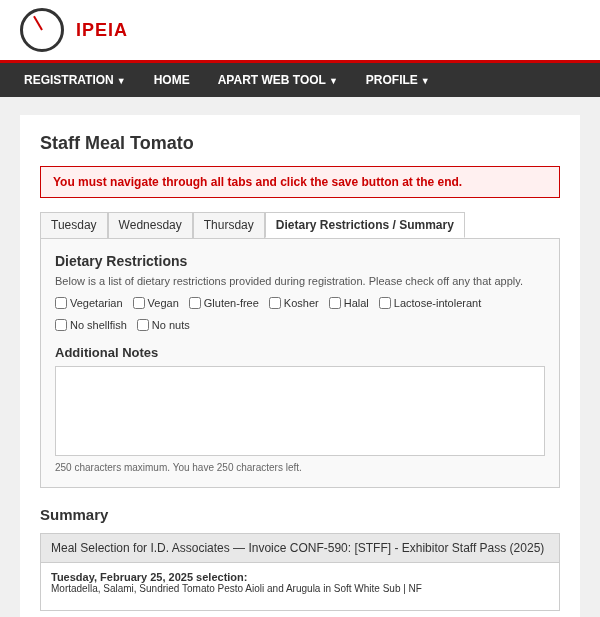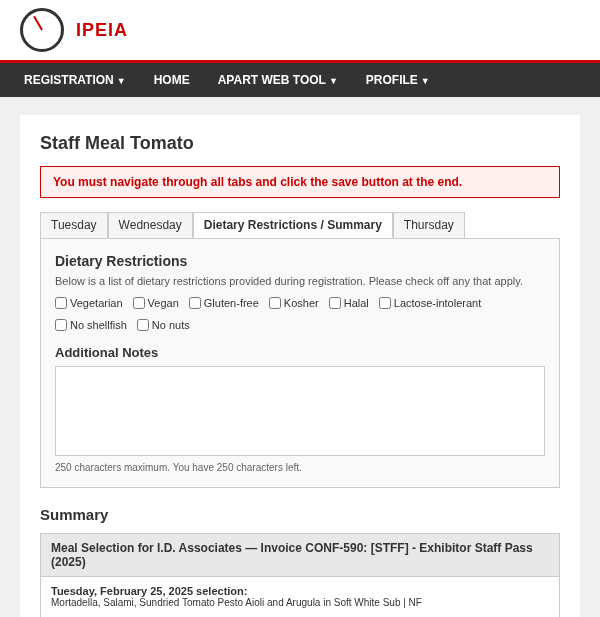--- a/index.html
+++ b/index.html
@@ -42,21 +42,21 @@
     
     .notes-section { margin-top: 14px; }
     .notes-label { font-size: 13px; font-weight: bold; margin-bottom: 6px; }
     .notes-textarea { width: 100%; height: 90px; border: 1px solid #ccc; resize: none; padding: 5px; font-size: 12px; background: #fff; }
     .char-count { font-size: 10px; color: #666; margin-top: 3px; }
 
     
     .summary-section { margin-top: 18px; }
     .summary-title { font-size: 15px; font-weight: bold; margin-bottom: 10px; }
     .summary-box { border: 1px solid #ccc; padding: 0; background: #fff; }
-    .summary-header { background: #e8e8e8; border-bottom: 1px solid #ccc; padding: 7px 10px; font-size: 12px; font-weight: bold; }
+    .summary-header { background: #e8e8e8; border-bottom: 1px solid #ccc; padding: 7px 10px; font-size: 12px; font-weight: normal; }
     .summary-body { padding: 8px 10px; font-size: 11px; }
     .day-entry { margin-bottom: 8px; }
     .day-label { font-weight: bold; font-size: 11px; }
     .day-value { font-size: 10px; color: #333; }
   </style>
 </head>
 <body>
 
 <div class="header">
   <div class="logo-area">
@@ -87,22 +87,22 @@
 </nav>
 
 <div class="main">
   <div class="page-title">Staff Meal Tomato</div>
 
   <div class="warning-box">You must navigate through all tabs and click the save button at the end.</div>
 
   <div class="tabs">
     <div class="tab">Tuesday</div>
     <div class="tab">Wednesday</div>
+    <div class="tab">Thursday</div>
     <div class="tab active">Dietary Restrictions / Summary</div>
-    <div class="tab">Thursday</div>
   </div>
 
   <div class="tab-content">
 
     <div>
       <div class="section-title">Dietary Restrictions</div>
       <div class="section-desc">Below is a list of dietary restrictions provided during registration. Please check off any that apply.</div>
       <div class="checkboxes">
         <label class="checkbox-item">
           <input type="checkbox" style="">

